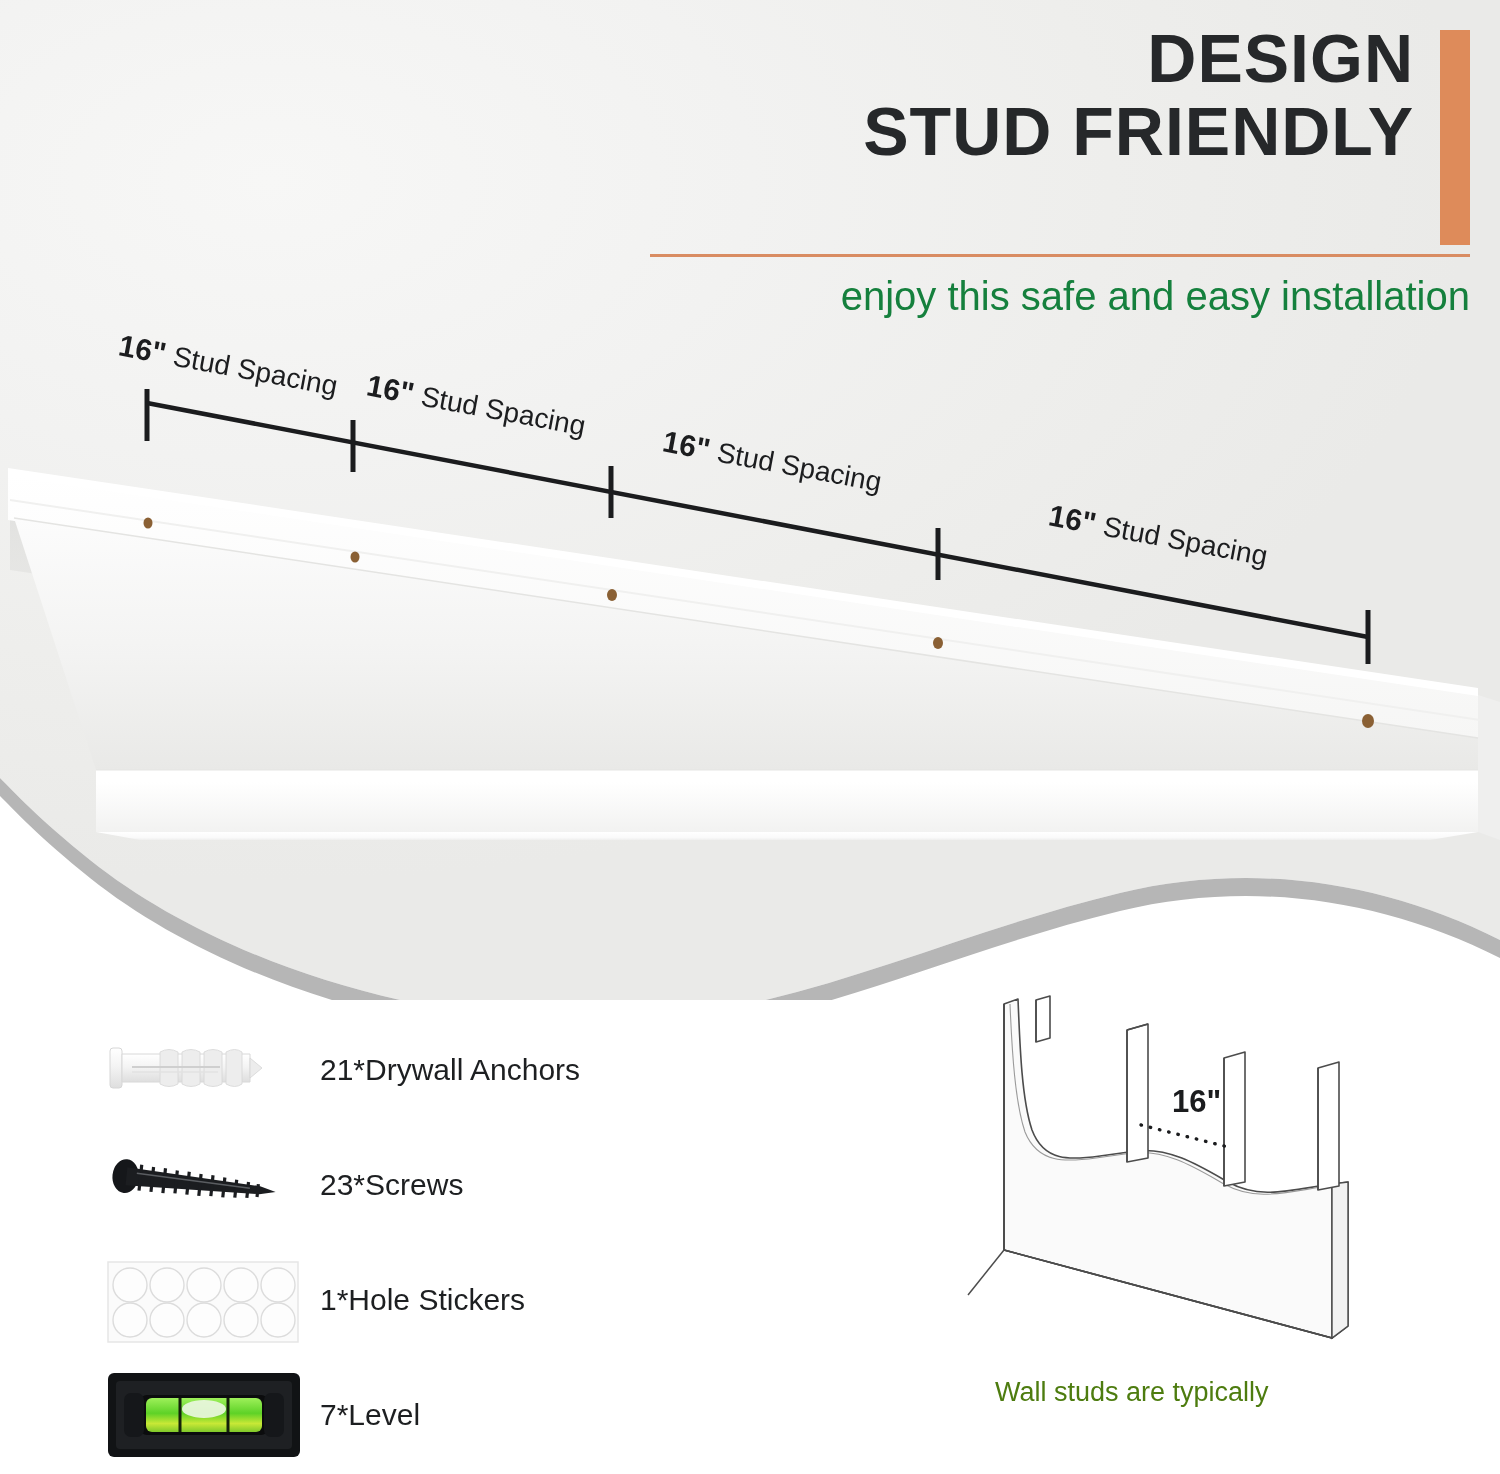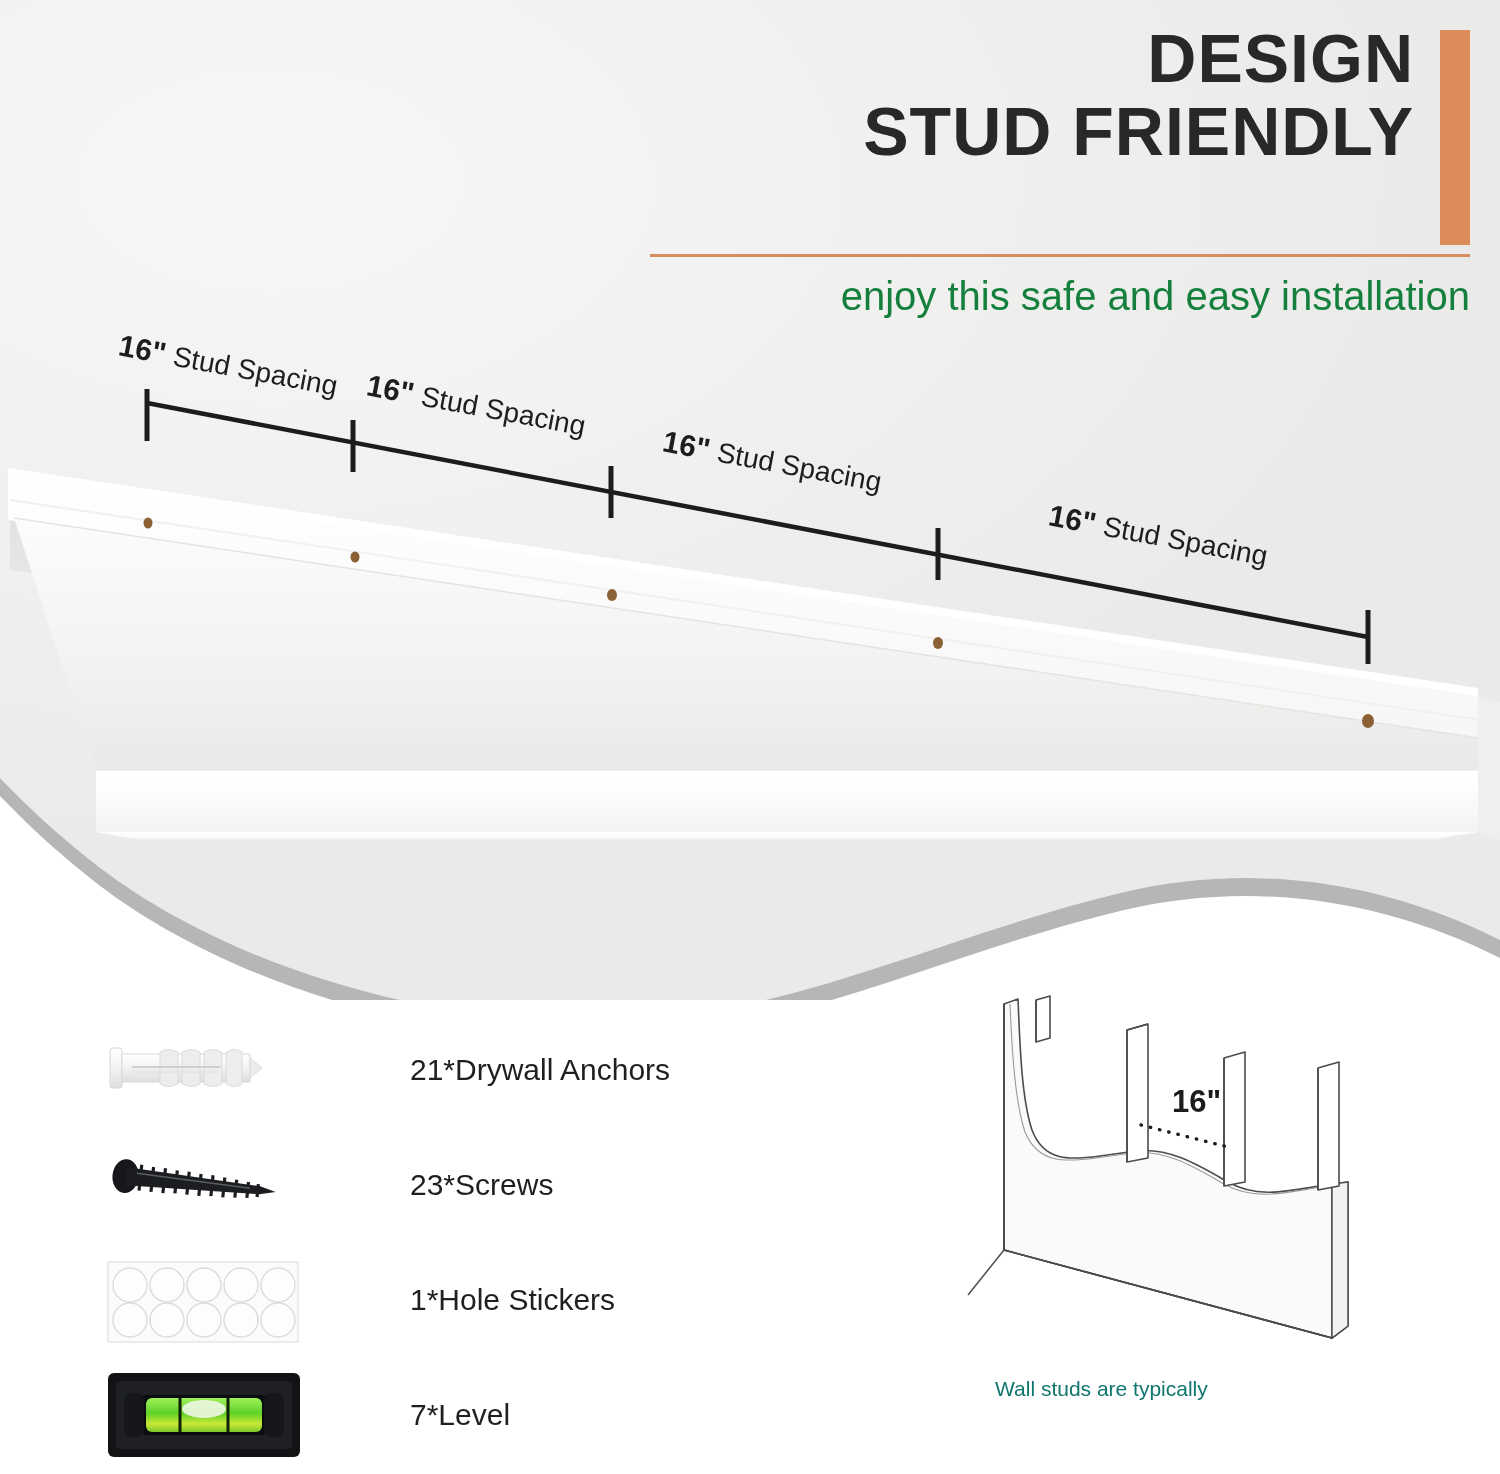--- a/index.html
+++ b/index.html
@@ -130,40 +130,39 @@
   }
   .part-icon {
     width: 220px;
     height: 100px;
     position: relative;
     flex: 0 0 220px;
   }
   .part-label {
     font-size: 30px;
     color: #1d1f21;
-    margin-left: 90px;
     white-space: nowrap;
   }
 
   
   .stud-diagram {
     position: absolute;
     left: 960px;
     top: 990px;
     width: 530px;
     height: 370px;
   }
   .stud-caption {
     position: absolute;
     left: 995px;
     top: 1375px;
     width: 500px;
-    font-size: 21px;
+    font-size: 27px;
     line-height: 1.32;
-    color: #0f766e;
+    color: #4d7c0f;
   }
   .stud-caption div { white-space: nowrap; }
 </style>
 </head>
 <body>
 
 <div class="page">
 
   <div class="photo-scene">
     <div class="photo-wall"></div>

